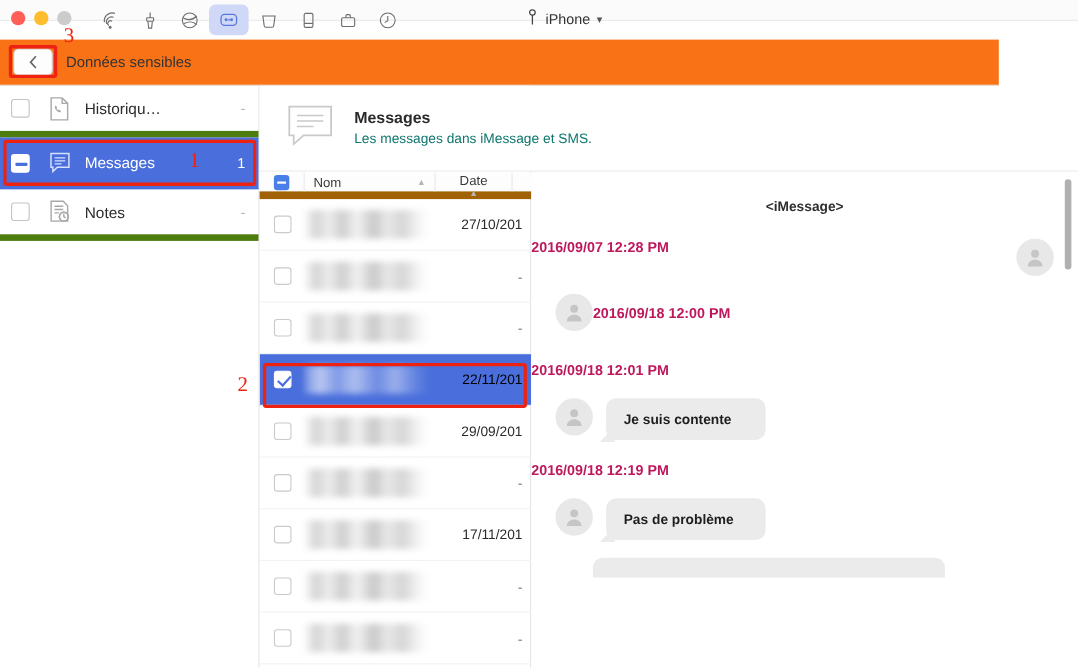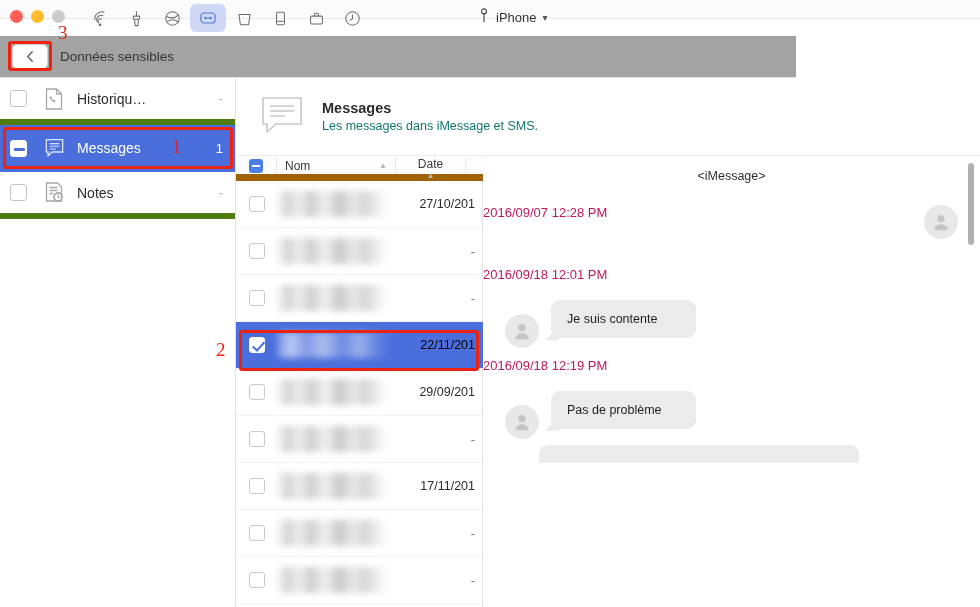--- a/index.html
+++ b/index.html
@@ -29,22 +29,22 @@
   .tbicon.active { background:#cfd9f7; color:#5877d8; }
 
   .device-sel {
     position:absolute; left:478px; top:8px; display:flex; align-items:center; gap:6px;
     color:#333; font-size:13px;
   }
   .chev { font-size:10px; color:#555; }
 
   
   .crumbbar {
-    position:absolute; left:0; top:36px; width:796px; height:42px;
-    background:#a3a3a3; border-bottom:1px solid #e4e4e4;
+    position:absolute; left:0; top:36px; width:908px; height:42px;
+    background:#f97316; border-bottom:1px solid #e4e4e4;
   }
   .backbtn {
     position:absolute; left:12px; top:8px; width:36px; height:25px;
     border:1px solid #d0d0d0; border-radius:5px; background:#fdfdfd;
     display:flex; align-items:center; justify-content:center;
     font-size:13px; color:#666;
   }
   .crumbtext {
     position:absolute; left:60px; top:13px; font-size:13.5px; color:#333;
   }
@@ -147,29 +147,29 @@
     font-size:12.5px; color:#2b2b2b; white-space:nowrap;
   }
   .lrow.sel .ldate { color:#000000; }
   .ldate.dash { color:#7a7a7a; font-size:13px; }
 
   
   .convo {
     position:absolute; left:483px; top:157px; width:497px; height:450px;
     background:#fff; overflow:hidden;
   }
-  .conv-inner { position:relative; padding-top:12px; }
+  .conv-inner { position:relative; padding-top:24px;font-weight:bold; }
   .conv-center { text-align:center; font-size:12.5px; color:#2f2f2f; }
   .conv-label { text-align:left; font-size:13px; color:#be185d; margin:18px 0; }
   .avatar {
     width:34px; height:34px; border-radius:50%; background:#e8e8e8;
     display:flex; align-items:center; justify-content:center; flex:0 0 auto;
   }
   .avatar svg { opacity:.55; }
-  .msgline { display:flex; align-items:flex-end; margin:6px 0; }
+  .msgline { display:flex; align-items:flex-start; margin:6px 0; }
   .msgline.left { justify-content:flex-start; padding-left:22px; }
   .bubble {
     position:relative; background:#ebebeb; border-radius:9px;
     padding:12px 16px; font-size:12.5px; color:#1e1e1e;
     min-width:145px; margin-left:12px; margin-bottom:10px;
   }
   .bubble::after {
     content:""; position:absolute; left:-6px; bottom:-2px;
     width:14px; height:14px; background:#ebebeb;
     clip-path: polygon(100% 0, 100% 100%, 0 100%);
@@ -428,20 +428,29 @@
       <div class="avatar-only-right" style="margin-top:22px;">
         <div class="conv-label" style="flex:1 1 auto; margin:0; padding-right:30px;">2016/09/07 12:28 PM</div>
         <div class="avatar">
           <svg width="22" height="22" viewBox="0 0 24 24" fill="#a9a9a9">
               <circle cx="12" cy="8.4" r="3.9"></circle>
               <path d="M4.6 21c.4-4.4 3.6-6.6 7.4-6.6s7 2.2 7.4 6.6z"></path>
             </svg>
         </div>
       </div>
 
+      <div class="msgline left" style="margin-top:16px; align-items:center;">
+        <div class="avatar">
+          <svg width="22" height="22" viewBox="0 0 24 24" fill="#a9a9a9">
+              <circle cx="12" cy="8.4" r="3.9"></circle>
+              <path d="M4.6 21c.4-4.4 3.6-6.6 7.4-6.6s7 2.2 7.4 6.6z"></path>
+            </svg>
+        </div>
+        <div class="conv-label" style="flex:1 1 auto; margin:0; padding-right:66px;">2016/09/18 12:00 PM</div>
+      </div>
 
       <div class="conv-label" style="margin-top:28px; padding-right:44px;">2016/09/18 12:01 PM</div>
 
       <div class="msgline left" style="margin-top:12px;">
         <div class="avatar">
           <svg width="22" height="22" viewBox="0 0 24 24" fill="#a9a9a9">
               <circle cx="12" cy="8.4" r="3.9"></circle>
               <path d="M4.6 21c.4-4.4 3.6-6.6 7.4-6.6s7 2.2 7.4 6.6z"></path>
             </svg>
         </div>

